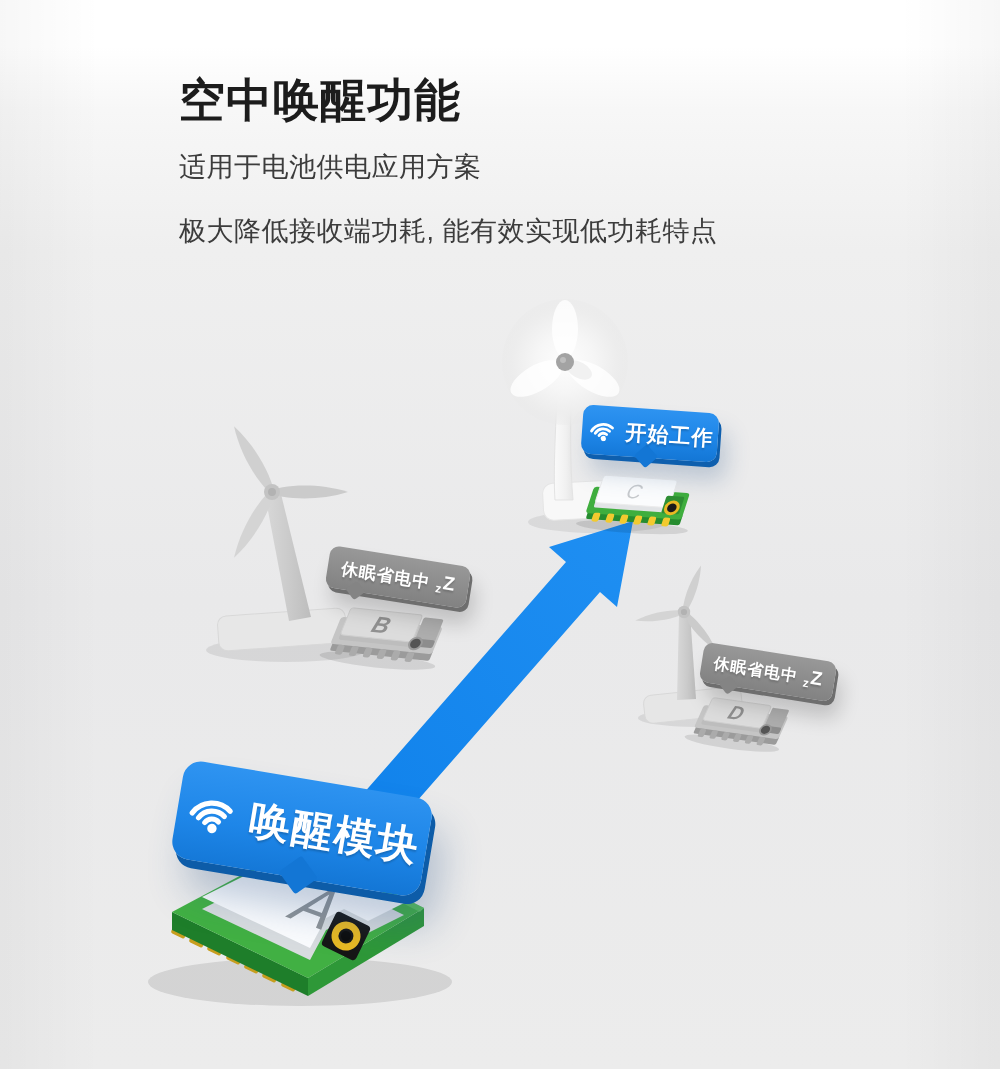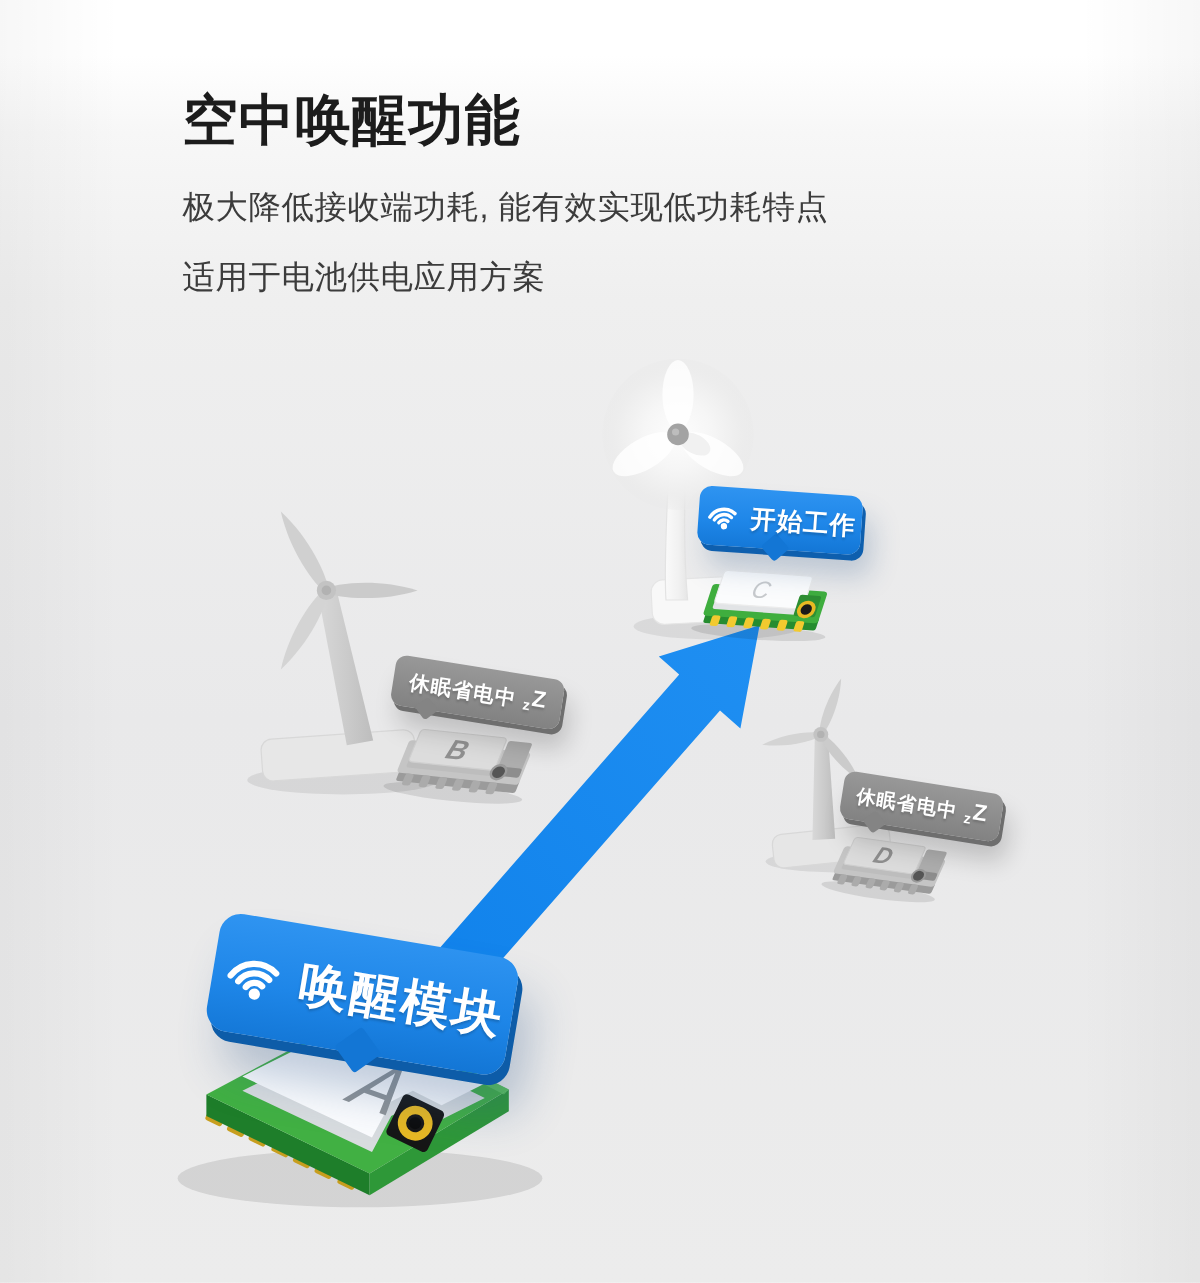--- a/index.html
+++ b/index.html
@@ -5,21 +5,21 @@
   html,body{margin:0;padding:0;}
   body{
     width:1000px;height:1069px;overflow:hidden;position:relative;
     font-family:"Liberation Sans","DejaVu Sans",sans-serif;
     background:
       linear-gradient(90deg, rgba(0,0,0,0.03), rgba(0,0,0,0) 10%, rgba(0,0,0,0) 90%, rgba(0,0,0,0.03)),
       linear-gradient(180deg,#ffffff 0px,#ffffff 46px,#f7f7f7 110px,#efefef 250px,#e9e9ea 600px,#ececec 1069px);
   }
   .page{position:absolute;inset:0;}
   
-  .header{position:absolute;left:152px;top:74px;width:700px;}
+  .header{position:absolute;left:179px;top:74px;width:700px;}
   .title{margin:0;font-size:46px;font-weight:bold;color:#1c1c1c;letter-spacing:1px;line-height:1.15;}
   .sub{margin:0;font-size:27px;color:#3c3c3c;letter-spacing:0.5px;}
   .sub1{margin-top:28px;}
   .sub2{margin-top:22px;}
   
   .scene{position:absolute;inset:0;}
   .scene-svg{position:absolute;left:0;top:0;z-index:1;}
   
   .bubble{position:absolute;z-index:3;display:flex;align-items:center;justify-content:center;
           color:#fff;font-weight:bold;white-space:nowrap;}
@@ -54,22 +54,22 @@
   .zz .z1{font-style:normal;font-size:12px;vertical-align:-1px;}
   .zz .z2{font-size:19px;vertical-align:3px;margin-left:1px;}
 </style>
 </head>
 <body>
 
 <div class="page">
 
   <div class="header">
     <h1 class="title">空中唤醒功能</h1>
+    <p class="sub sub2">适用于电池供电应用方案</p>
     <p class="sub sub1">极大降低接收端功耗, 能有效实现低功耗特点</p>
-    <p class="sub sub2">适用于电池供电应用方案</p>
   </div>
 
   <div class="scene">
 
     <svg class="scene-svg" width="1000" height="1069" viewBox="0 0 1000 1069">
       <defs>
         <radialGradient id="fanDisc" cx="50%" cy="50%" r="50%">
           <stop offset="0%" stop-color="#fdfdfd"></stop>
           <stop offset="45%" stop-color="#f6f6f6"></stop>
           <stop offset="78%" stop-color="#eeeeee" stop-opacity="0.95"></stop>

